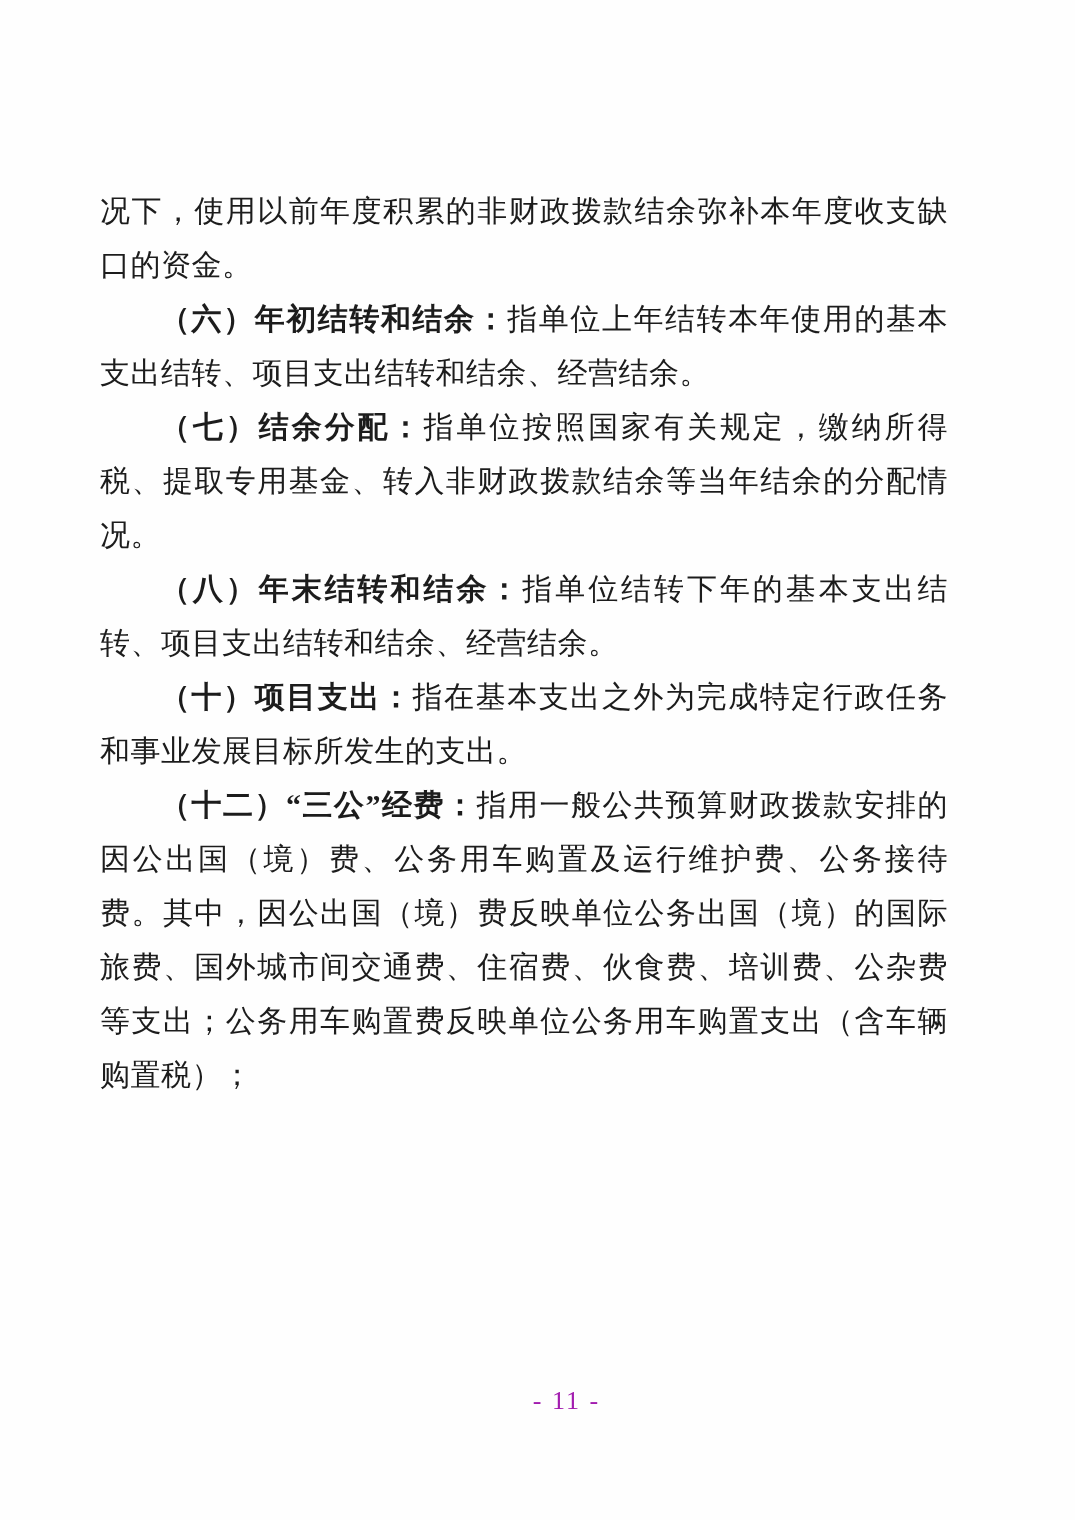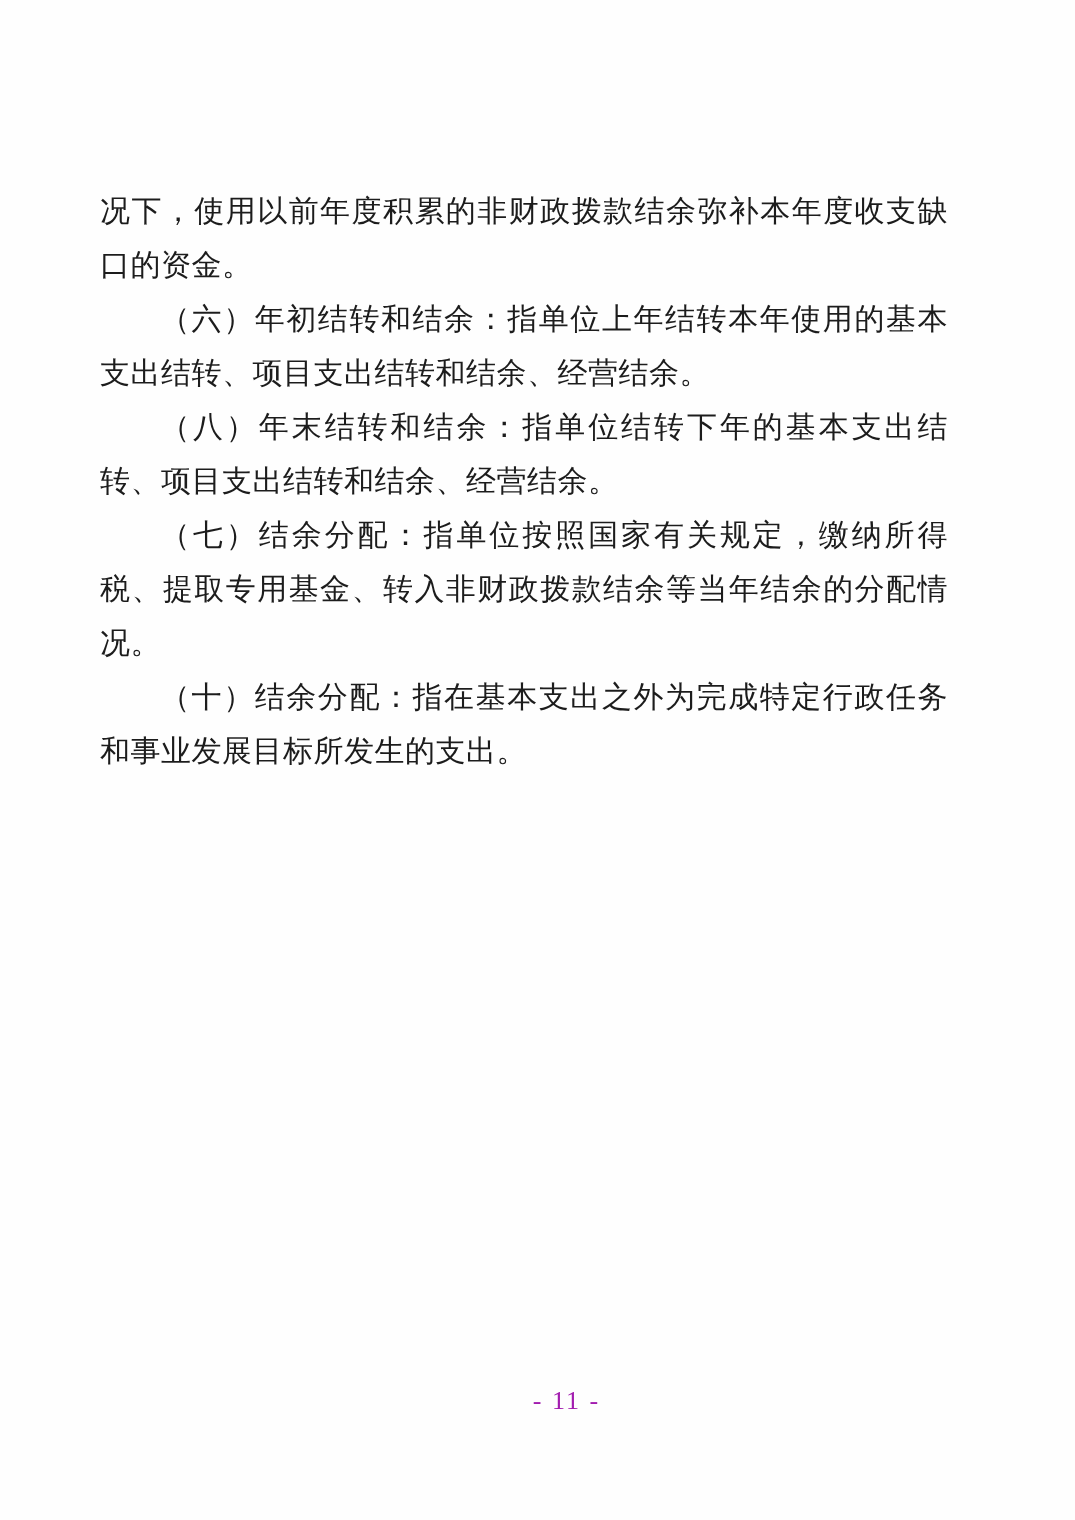--- a/index.html
+++ b/index.html
@@ -29,21 +29,21 @@
     line-height: 54px;
     text-align: justify;
     text-justify: inter-ideograph;
     text-indent: 2em;
     letter-spacing: 0.5px;
   }
   .para.no-indent {
     text-indent: 0;
   }
   .lead {
-    font-weight: normal;
+    font-weight: bold;
   }
   .page-number {
     position: absolute;
     top: 1386px;
     left: 0;
     width: 100%;
     text-align: center;
     font-size: 26px;
     color: #a21caf;
     letter-spacing: 2px;
@@ -53,25 +53,26 @@
 </head>
 <body>
 
 <div class="page">
   <div class="content">
 
     <p class="para no-indent"><span class="lead"></span><span>况下，使用以前年度积累的非财政拨款结余弥补本年度收支缺口的资金。</span></p>
 
     <p class="para"><span class="lead">（六）年初结转和结余：</span><span>指单位上年结转本年使用的基本支出结转、项目支出结转和结余、经营结余。</span></p>
 
+    <p class="para"><span class="lead">（七）结余分配：</span><span>指单位按照国家有关规定，缴纳所得税、提取专用基金、转入非财政拨款结余等当年结余的分配情况。</span></p>
+
     <p class="para"><span class="lead">（八）年末结转和结余：</span><span>指单位结转下年的基本支出结转、项目支出结转和结余、经营结余。</span></p>
 
-    <p class="para"><span class="lead">（七）结余分配：</span><span>指单位按照国家有关规定，缴纳所得税、提取专用基金、转入非财政拨款结余等当年结余的分配情况。</span></p>
+
+    <p class="para"><span class="lead">（十）项目支出：</span><span>指在基本支出之外为完成特定行政任务和事业发展目标所发生的支出。</span></p>
 
 
-    <p class="para"><span class="lead">（十）结余分配：</span><span>指在基本支出之外为完成特定行政任务和事业发展目标所发生的支出。</span></p>
-
-
+    <p class="para"><span class="lead">（十二）“三公”经费：</span><span>指用一般公共预算财政拨款安排的因公出国（境）费、公务用车购置及运行维护费、公务接待费。其中，因公出国（境）费反映单位公务出国（境）的国际旅费、国外城市间交通费、住宿费、伙食费、培训费、公杂费等支出；公务用车购置费反映单位公务用车购置支出（含车辆购置税）；</span></p>
 
   </div>
 
   <div class="page-number">- 11 -</div>
 </div>
 
 </body></html>

